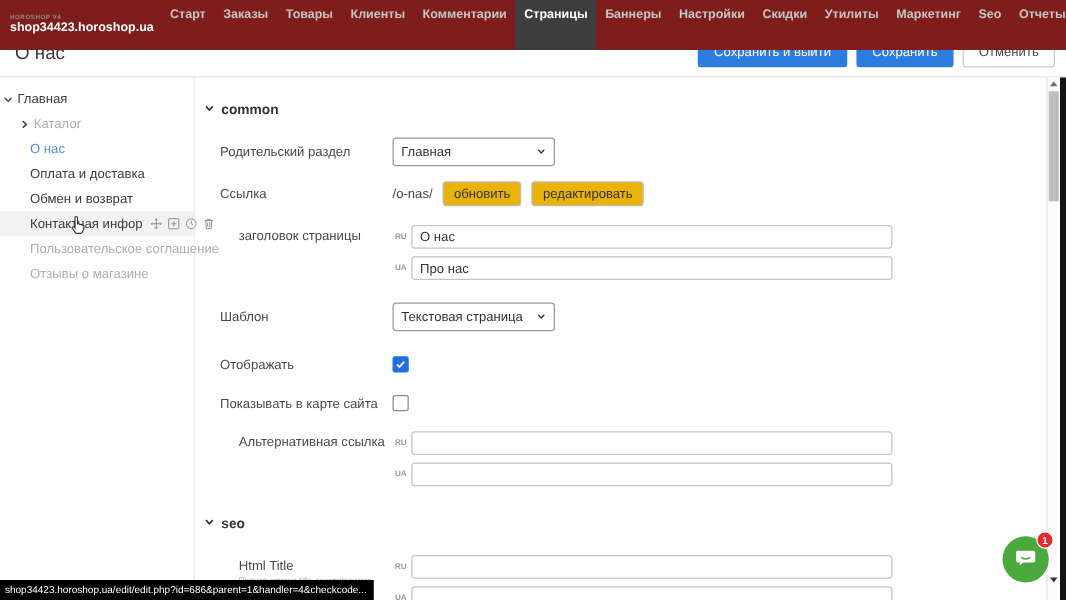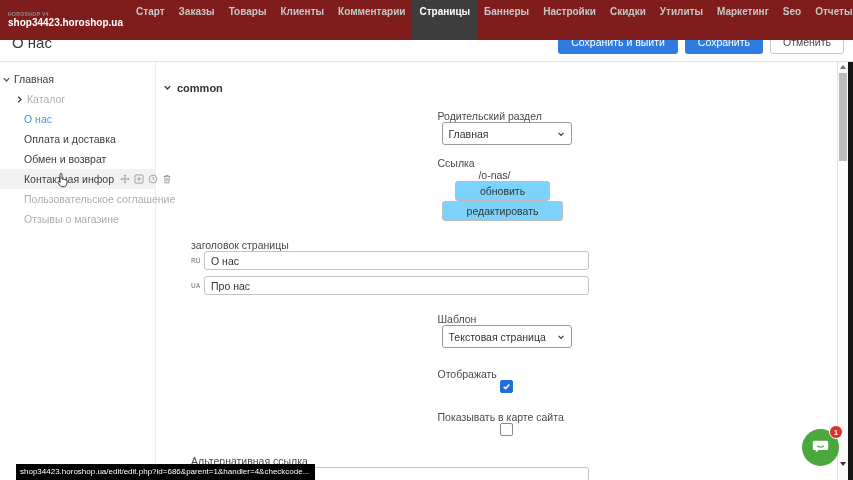--- a/index.html
+++ b/index.html
@@ -43,37 +43,37 @@
   .row-icons { display:flex; align-items:center; gap:4px; margin-left:6px; }
   .row-icons svg { display:block; cursor:pointer; }
 
   
   .main { position:absolute; top:62px; left:157px; right:16px; bottom:0; background:#fff;
     overflow:hidden; padding-left:19px; }
   .section-h { display:flex; align-items:center; gap:5px; font-size:11px; font-weight:bold;
     color:#333; margin-left:-13px; cursor:pointer; }
   .sh-common { margin-top:20px; }
   .sh-seo { margin-top:24px; }
-  .frow { display:flex; align-items:center;flex-direction:column; }
+  .frow { display:flex; align-items:center; }
   .flabel { width:138px; flex:none; font-size:10.5px; color:#4a4a4a; }
   .flabel-narrow { width:125px; flex:none; font-size:10.5px; color:#4a4a4a; }
   .flabel-top { align-items:flex-start;margin-left:15px; }
   .flabel-top .flabel-narrow { padding-top:3px; }
   .fhint { font-size:6.5px; color:#9c9c9c; margin-top:2px; line-height:1.2; }
   .lang-tag { width:13px; flex:none; font-size:6.5px; color:#9a9a9a; font-weight:bold; }
   .stack { display:flex; flex-direction:column; gap:6px; }
   .lang-line { display:flex; align-items:center; }
   .tin { width:385px; height:19px; border:1px solid #c4c4c4; border-radius:3px;
     font-size:10.5px; padding:0 6px; color:#333; font-family:inherit; outline:none; }
   .fselect { width:130px; height:23px; border:1px solid #9a9a9a; border-radius:3px;
     display:flex; align-items:center; justify-content:space-between; padding:0 6px;
     font-size:10.5px; color:#333; background:#fff; cursor:pointer; }
-  .link-path { font-size:10.5px; color:#444; margin-right:24px; }
-  .mini-btn { height:20px; border:1px solid #bdbdbd; border-radius:3px; background:#7dd3fc;
-    font-size:10.5px; color:#333; padding:0 24px; margin-right:8px; cursor:pointer;
+  .link-path { font-size:10.5px; color:#444; margin-right:8px; }
+  .mini-btn { height:20px; border:1px solid #bdbdbd; border-radius:3px; background:#eab308;
+    font-size:10.5px; color:#333; padding:0 8px; margin-right:8px; cursor:pointer;
     font-family:inherit; }
   .cb { width:13px; height:13px; border:1px solid #8a8a8a; border-radius:2px; background:#fff;
     display:flex; align-items:center; justify-content:center; cursor:pointer; }
   .cb.checked { background:#1f6fe0; border-color:#1f6fe0; }
   .cb svg { display:none; }
   .cb.checked svg { display:block; }
 
   
   .r-parent { margin-top:16px; }
   .r-link { margin-top:12px; }
@@ -88,21 +88,21 @@
   .right-strip { position:absolute; top:62px; right:0; width:5px; bottom:0; background:#141414; z-index:30; }
   .vscroll { position:absolute; top:62px; right:5px; width:11px; bottom:0; background:#fbfbfb;
     border-left:1px solid #e3e3e3; z-index:30; }
   .tri-up { width:0; height:0; border-left:3px solid transparent; border-right:3px solid transparent;
     border-bottom:4px solid #707070; position:absolute; top:3px; left:2px; cursor:pointer; }
   .vthumb { position:absolute; top:11px; left:1px; width:8px; height:88px; background:#bdbdbd; cursor:pointer; }
   .tri-down { width:0; height:0; border-left:3px solid transparent; border-right:3px solid transparent;
     border-top:4px solid #333; position:absolute; bottom:14px; left:2px; cursor:pointer; }
 
   
-  .statusbar { position:absolute; left:16px; bottom:0; background:#000; color:#fff; font-size:8px;
+  .statusbar { position:absolute; left:0; bottom:0; background:#000; color:#fff; font-size:8px;
     padding:3px 6px 4px 4px; z-index:50; white-space:nowrap; }
 
   
   .chat { position:absolute; right:14px; bottom:14px; width:37px; height:37px; border-radius:50%;
     background:#4aa83d; z-index:40; cursor:pointer; display:flex; align-items:center;
     justify-content:center; }
   .chat-badge { position:absolute; top:-4px; right:-4px; width:14px; height:14px; border-radius:50%;
     background:#e42c2c; color:#fff; font-size:8px; font-weight:bold; display:flex;
     align-items:center; justify-content:center; border:1px solid #fff; }
 

